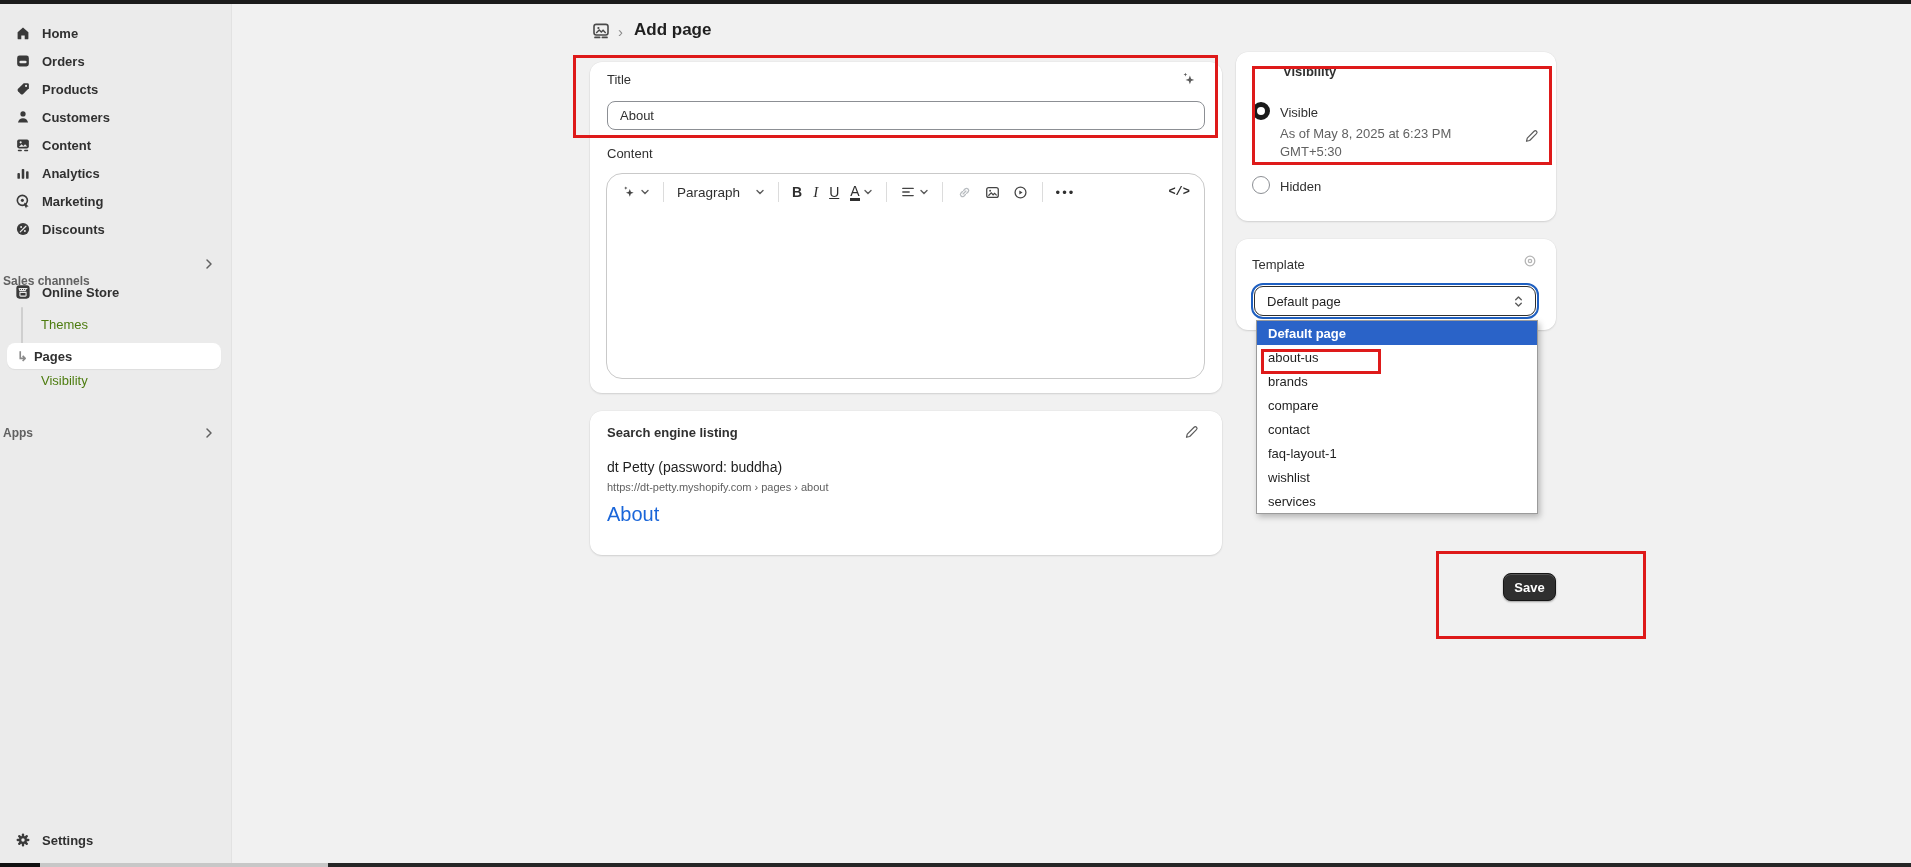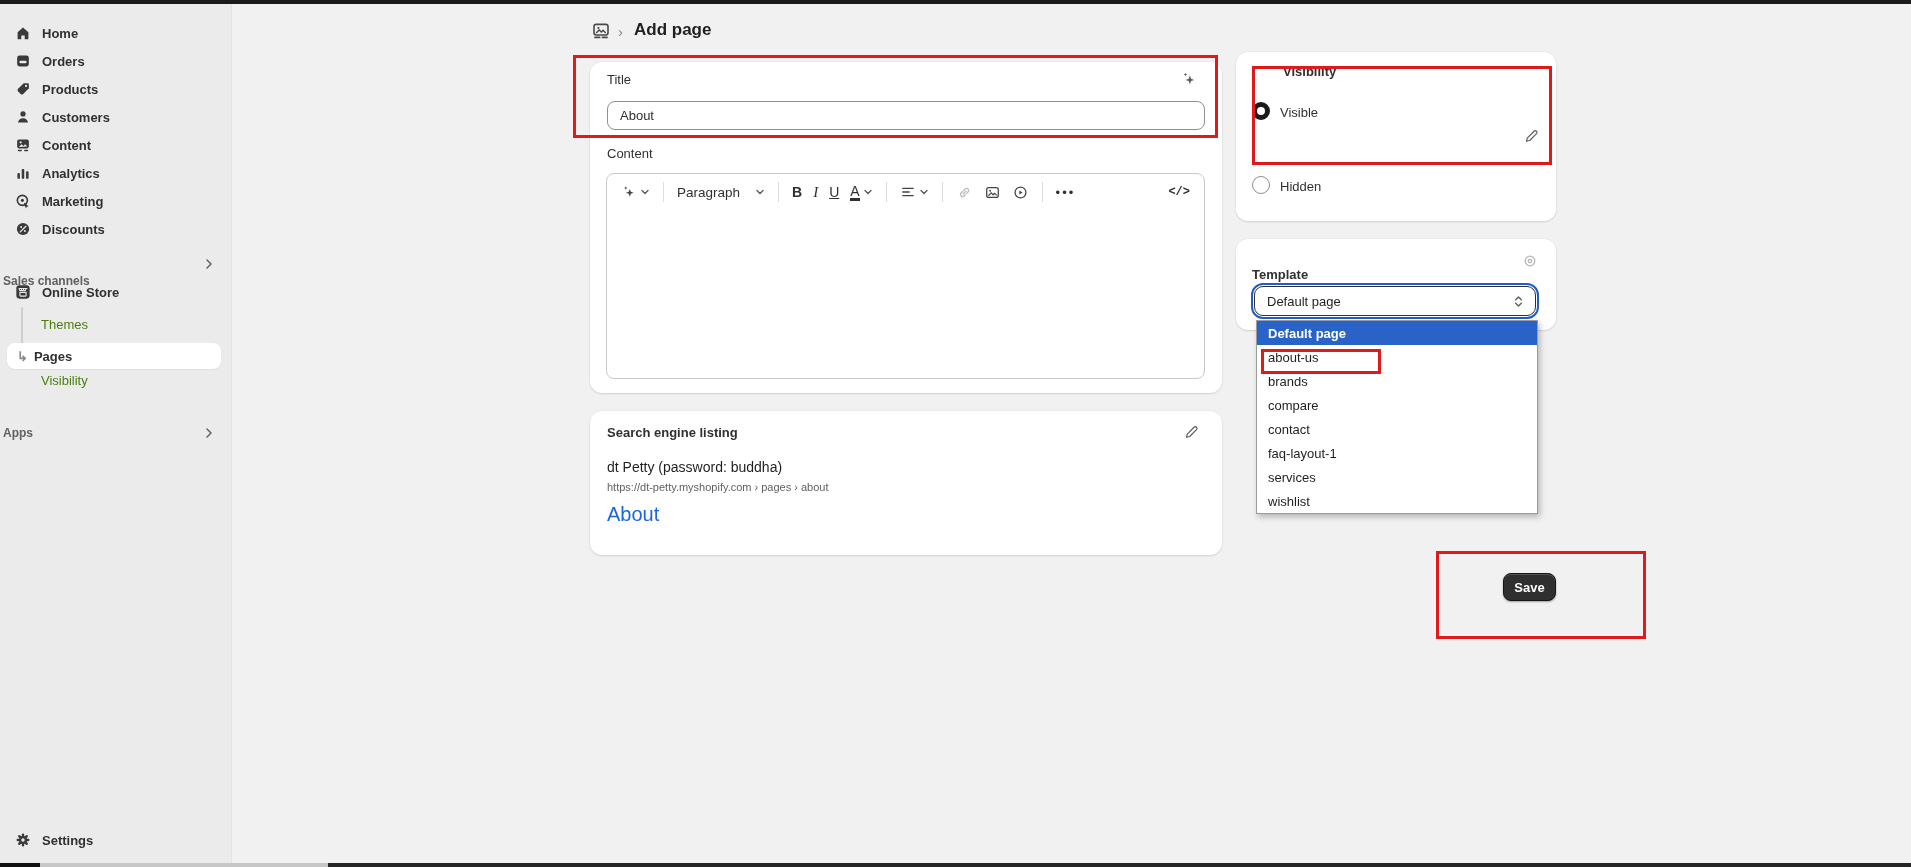--- a/index.html
+++ b/index.html
@@ -33,21 +33,21 @@
 
   
   .card { position:absolute; background:#fff; border-radius:12px; box-shadow:0 1px 2px rgba(0,0,0,.12), 0 0 0 0.5px rgba(0,0,0,.04); }
   .card-heading { position:absolute; font-size:13px; font-weight:700; color:#303030; }
   .field-label { position:absolute; font-size:13px; font-weight:500; color:#303030; }
   .gray-icon-btn { position:absolute; color:#5c5c5c; cursor:pointer; }
 
   .text-input { position:absolute; border:1px solid #8c8f94; border-radius:8px; background:#fff; font-family:"Liberation Sans",sans-serif; font-size:13px; color:#303030; padding:0 12px; outline:none; }
 
   
-  .editor { position:absolute; left:16px; top:111px; width:599px; height:206px; border:1px solid #c9c9c9; border-radius:8px; background:#fff; }
+  .editor { position:absolute; left:16px; top:111px; width:599px; height:206px; border:1px solid #c9c9c9; border-radius:16px; background:#fff; }
   .toolbar { display:flex; align-items:center; height:36px; padding:0 10px; gap:3px; }
   .tb-btn { display:flex; align-items:center; gap:3px; padding:3px 4px; border-radius:6px; color:#444; cursor:pointer; }
   .tb-sep { width:1px; height:20px; background:#dcdcdc; margin:0 6px; }
   .tb-text { font-size:13.5px; color:#2f2f2f; }
   .tb-bold { font-weight:800; font-size:14px; }
   .tb-italic { font-style:italic; font-family:"Liberation Serif",serif; font-size:15px; }
   .tb-underline { text-decoration:underline; font-size:14px; }
   .tb-color { font-size:14px; border-bottom:3px solid #2f2f2f; line-height:14px; }
   .tb-dots { font-size:13px; letter-spacing:2px; color:#2f2f2f; }
   .tb-code { font-family:"Liberation Mono",monospace; font-size:12px; font-weight:700; color:#2f2f2f; }
@@ -321,31 +321,32 @@
       </span>
     <div class="seo-site">dt Petty (password: buddha)</div>
     <div class="seo-url">https://dt-petty.myshopify.com › pages › about</div>
     <div class="seo-link">About</div>
   </div>
 
   <div class="card" style="left:1236px; top:52px; width:320px; height:169px;">
     <div class="card-heading" style="left:11px; top:12px;padding-left:36px;">Visibility</div>
     <div class="radio-on" style="left:16px; top:50px;"></div>
     <div class="radio-label" style="left:44px; top:53px;">Visible</div>
+    <div class="radio-note">As of May 8, 2025 at 6:23 PM GMT+5:30</div>
     <span class="gray-icon-btn" style="right:16px; top:76px;">
         <svg width="16" height="16" viewBox="0 0 20 20">
           <path d="M12.6 4.1a2.1 2.1 0 0 1 3 3l-8.5 8.5-4 1 1-4z" fill="none" stroke="currentColor" stroke-width="1.5" stroke-linejoin="round"></path>
         </svg>
       </span>
     <div class="radio-off" style="left:16px; top:124px;"></div>
     <div class="radio-label" style="left:44px; top:127px;">Hidden</div>
   </div>
 
   <div class="card" style="left:1236px; top:239px; width:320px; height:91px;">
-    <div class="card-heading" style="left:16px; top:28px; font-weight:700;">Template</div>
+    <div class="card-heading" style="left:16px; top:18px; font-weight:400;">Template</div>
     <span class="gray-icon-btn" style="right:18px; top:14px; color:#b5b5b5;">
         <svg width="16" height="16" viewBox="0 0 20 20">
           <circle cx="10" cy="10" r="6" fill="none" stroke="currentColor" stroke-width="1.6"></circle>
           <circle cx="10" cy="10" r="2.1" fill="none" stroke="currentColor" stroke-width="1.6"></circle>
         </svg>
       </span>
     <div class="select-box">
       <span>Default page</span>
       <span class="grow"></span>
       <span>
@@ -356,22 +357,22 @@
     </div>
   </div>
 
   <div class="dropdown">
     <div class="dd-row hl">Default page</div>
     <div class="dd-row">about-us</div>
     <div class="dd-row">brands</div>
     <div class="dd-row">compare</div>
     <div class="dd-row">contact</div>
     <div class="dd-row">faq-layout-1</div>
+    <div class="dd-row">wishlist</div>
     <div class="dd-row">services</div>
-    <div class="dd-row">wishlist</div>
   </div>
 
   <div class="save-btn">Save</div>
 
   <div class="red-box" style="left:573px; top:55px; width:645px; height:83px;"></div>
   <div class="red-box" style="left:1252px; top:66px; width:300px; height:99px;"></div>
   <div class="red-box" style="left:1261px; top:349px; width:120px; height:25px;"></div>
   <div class="red-box" style="left:1436px; top:551px; width:210px; height:88px;"></div>
 
   <div class="abs top-strip"></div>

